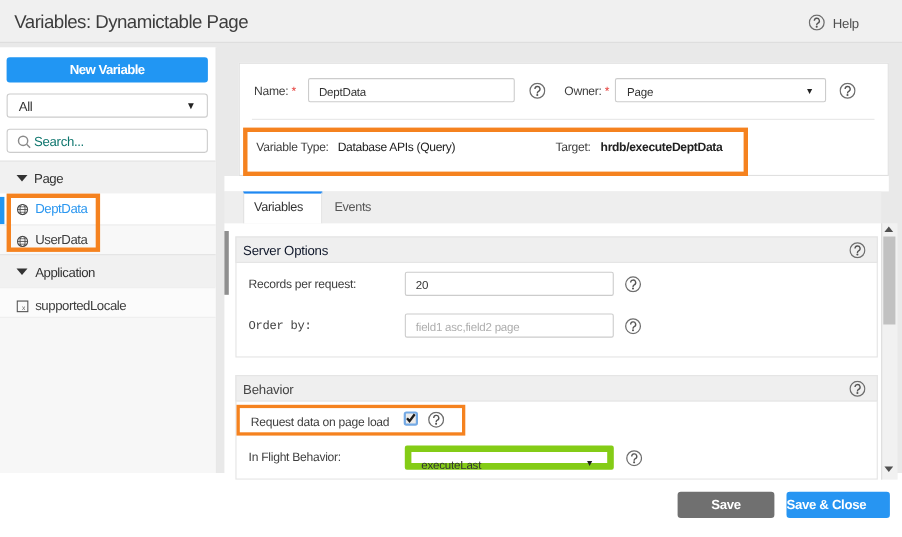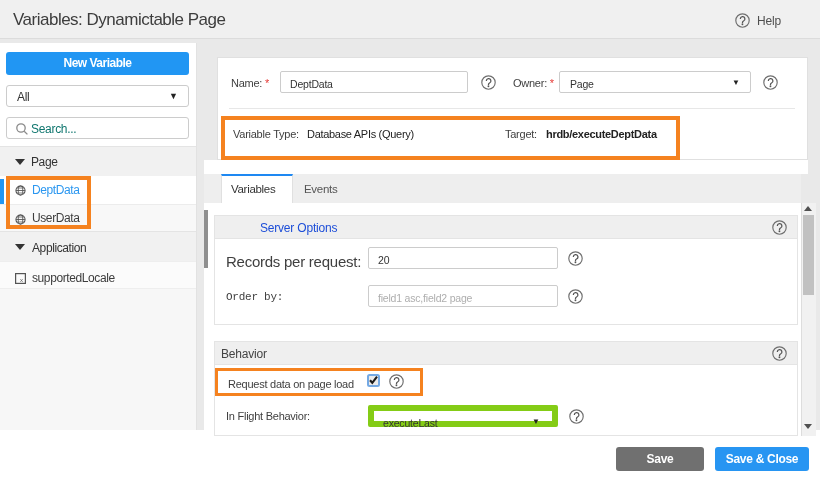--- a/index.html
+++ b/index.html
@@ -109,28 +109,28 @@
   <div class="abs" style="left:307px;top:128px;font-size:11px;letter-spacing:-0.3px;color:#222;font-weight:normal;text-align:center;">Database APIs (Query)</div>
   <div class="abs" style="left:505px;top:128px;font-size:11px;letter-spacing:-0.25px;color:#3f3f3f;">Target:</div>
   <div class="abs" style="left:546px;top:128px;font-size:11px;letter-spacing:-0.3px;color:#222;font-weight:bold;">hrdb/executeDeptData</div>
 
   <div class="abs" style="left:221px;top:174px;width:72px;height:29px;background:#fff;border-top:2.5px solid #1e88f2;border-left:1px solid #e0e0e0;border-right:1px solid #e0e0e0;"></div>
   <div class="abs" style="left:231px;top:183px;font-size:11.5px;letter-spacing:-0.3px;color:#333;">Variables</div>
   <div class="abs" style="left:304px;top:183px;font-size:11.5px;letter-spacing:-0.3px;color:#555;">Events</div>
 
   <div class="abs" style="left:214px;top:215px;width:584px;height:110px;border:1px solid #e4e4e4;background:#fff;"></div>
   <div class="abs" style="left:214px;top:215px;width:584px;height:24px;background:#efefef;border:1px solid #e4e4e4;">
-    <span class="abs" style="left:6px;top:5px;font-size:12px;letter-spacing:-0.2px;color:#1d4ed8;margin-left:39px;">Server Options</span>
+    <span class="abs" style="left:6px;top:5px;font-size:12px;letter-spacing:-0.2px;color:#0f172a;">Server Options</span>
   </div>
   <svg class="abs" style="left:771.5px;top:219.5px;" width="15.0" height="15.0" viewBox="0 0 15 15">
       <circle cx="7.5" cy="7.5" r="6.7" fill="none" stroke="#6e6e6e" stroke-width="1.15"></circle>
       <path d="M5.3 5.9 a2.3 2.3 0 1 1 3.25 2.1 c-.75.35-1.05.8-1.05 1.6 v0.35" fill="none" stroke="#555" stroke-width="1.25"></path>
       <circle cx="7.45" cy="11.3" r="0.95" fill="#555"></circle>
     </svg>
-  <div class="abs" style="left:226px;top:253px;font-size:15px;letter-spacing:-0.25px;color:#3f3f3f;">Records per request:</div>
+  <div class="abs" style="left:226px;top:253px;font-size:11px;letter-spacing:-0.25px;color:#3f3f3f;">Records per request:</div>
   <div class="abs" style="left:368px;top:247px;width:190px;height:22px;background:#fff;border:1px solid #ccc;border-radius:2px;">
     <span class="abs" style="left:9px;top:6px;font-size:10.5px;letter-spacing:-0.2px;color:#333;">20</span>
   </div>
   <svg class="abs" style="left:567.5px;top:250.5px;" width="15.0" height="15.0" viewBox="0 0 15 15">
       <circle cx="7.5" cy="7.5" r="6.7" fill="none" stroke="#6e6e6e" stroke-width="1.15"></circle>
       <path d="M5.3 5.9 a2.3 2.3 0 1 1 3.25 2.1 c-.75.35-1.05.8-1.05 1.6 v0.35" fill="none" stroke="#555" stroke-width="1.25"></path>
       <circle cx="7.45" cy="11.3" r="0.95" fill="#555"></circle>
     </svg>
   <div class="abs" style="left:226px;top:291px;font-size:11px;letter-spacing:-0.25px;color:#3f3f3f;font-family:Liberation Mono, monospace;">Order by:</div>
   <div class="abs" style="left:368px;top:285px;width:190px;height:22px;background:#fff;border:1px solid #ccc;border-radius:2px;">
@@ -171,19 +171,19 @@
       <path d="M5.3 5.9 a2.3 2.3 0 1 1 3.25 2.1 c-.75.35-1.05.8-1.05 1.6 v0.35" fill="none" stroke="#555" stroke-width="1.25"></path>
       <circle cx="7.45" cy="11.3" r="0.95" fill="#555"></circle>
     </svg>
 
   <div class="abs" style="left:801px;top:203px;width:15px;height:233px;background:#f1f1f1;border-left:1px solid #ddd;"></div>
   <span class="abs" style="left:804px;top:206px;width:0;height:0;border-left:4px solid transparent;border-right:4px solid transparent;border-bottom:5px solid #505050;"></span>
   <span class="abs" style="left:804px;top:424px;width:0;height:0;border-left:4px solid transparent;border-right:4px solid transparent;border-top:5px solid #505050;"></span>
   <div class="abs" style="left:803px;top:215px;width:11px;height:80px;background:#c1c1c1;"></div>
 
   <div class="abs" style="left:616px;top:447px;width:88px;height:24px;background:#707070;border-radius:3px;color:#fff;font-size:12px;letter-spacing:-0.3px;font-weight:bold;text-align:center;line-height:24px;">Save</div>
-  <div class="abs" style="left:715px;top:447px;width:94px;height:24px;background:#2795f2;border-radius:3px;color:#fff;font-size:12px;letter-spacing:-0.3px;font-weight:bold;text-align:center;line-height:24px;">Save &amp; Close</div>
+  <div class="abs" style="left:715px;top:447px;width:94px;height:24px;background:#2795f2;border-radius:3px;color:#fff;font-size:12px;letter-spacing:-0.3px;font-weight:bold;line-height:24px;">Save &amp; Close</div>
 
   <div class="abs" style="left:5.5px;top:175.5px;width:85px;height:53px;border:4px solid #f5821f;"></div>
   <div class="abs" style="left:221px;top:116px;width:459px;height:44px;border:4px solid #f5821f;"></div>
   <div class="abs" style="left:215px;top:368px;width:208px;height:28px;border:3px solid #f5821f;"></div>
 
 </div>
 
 </body></html>

